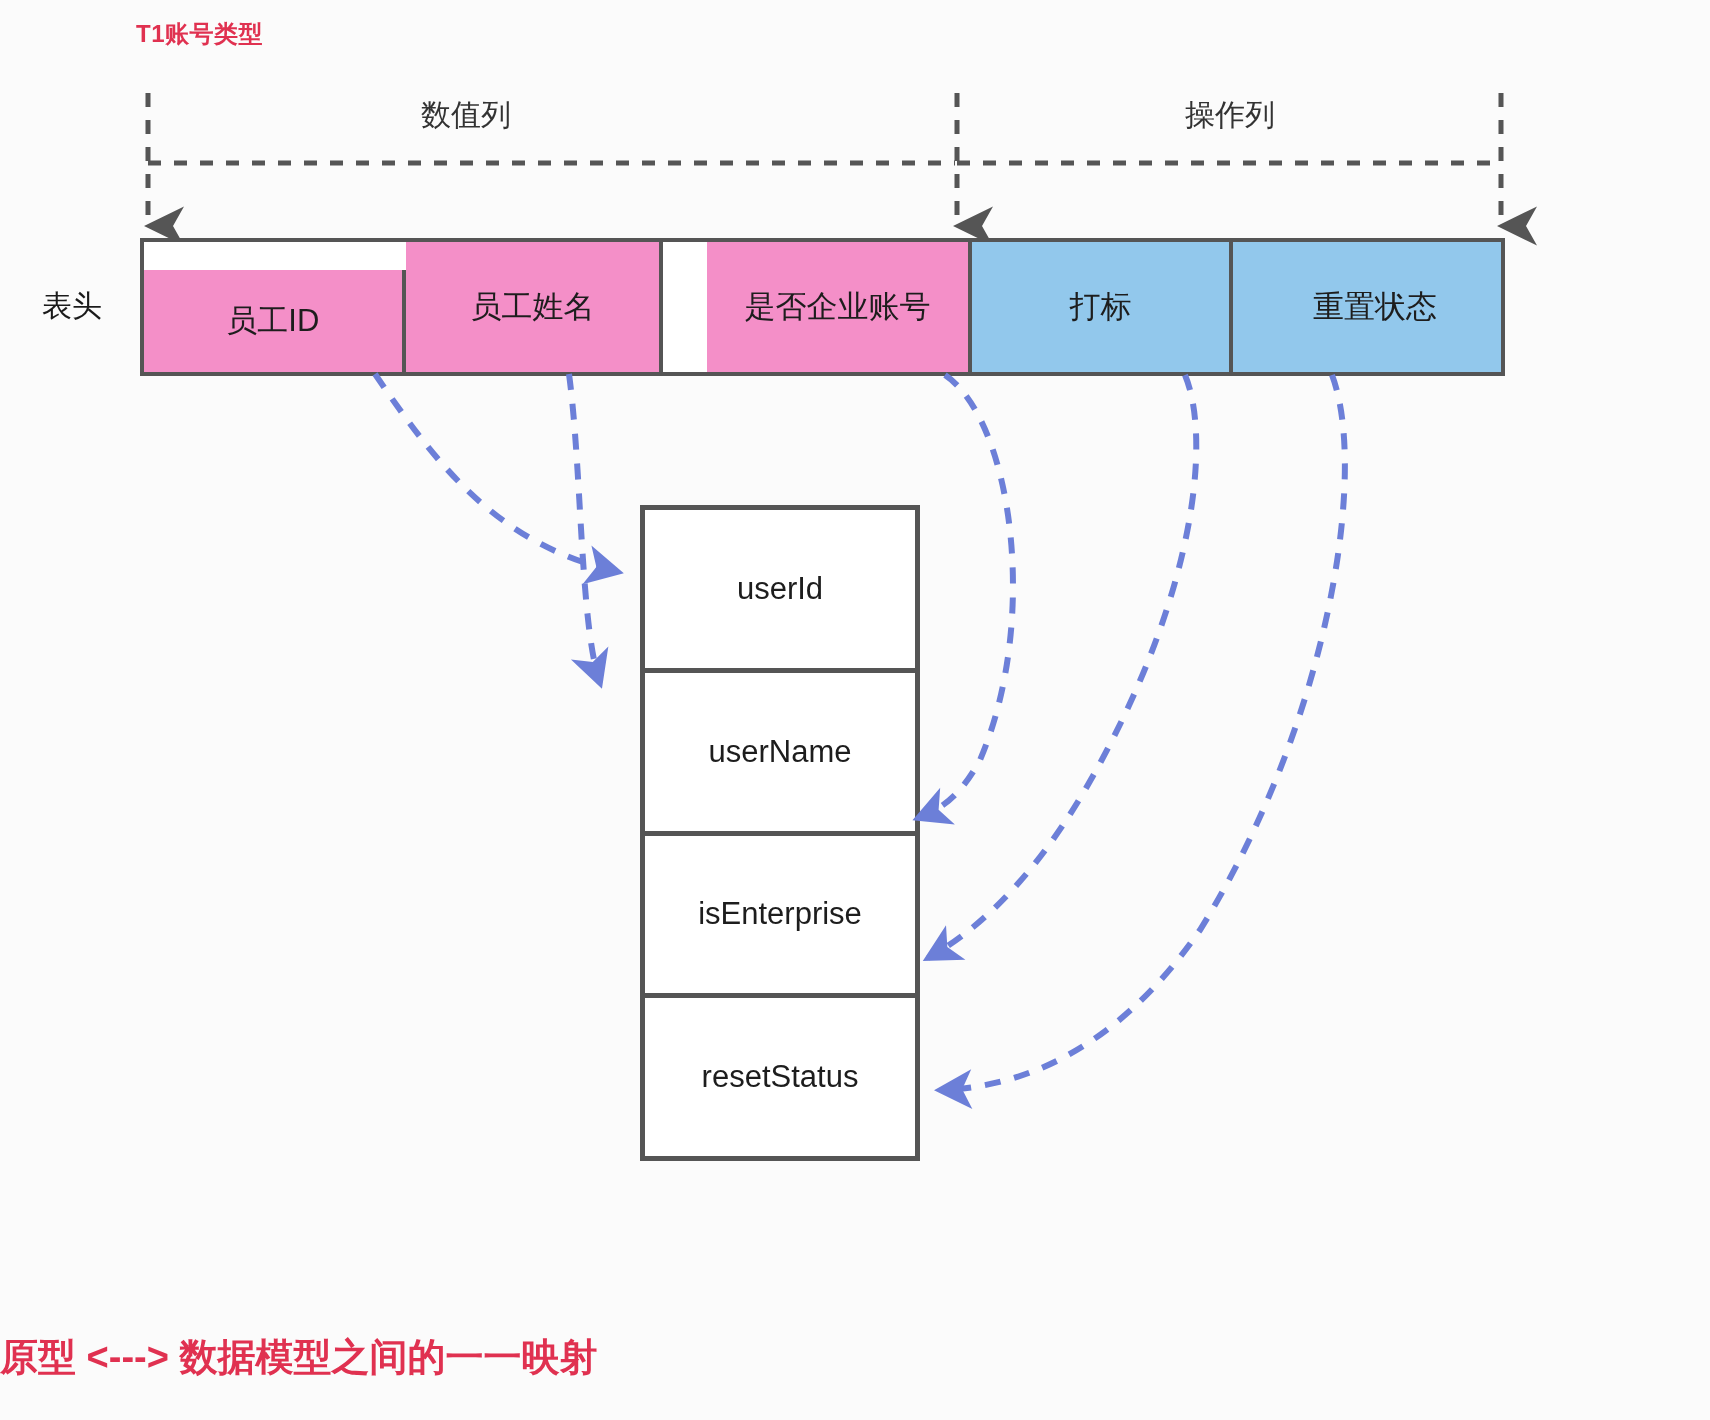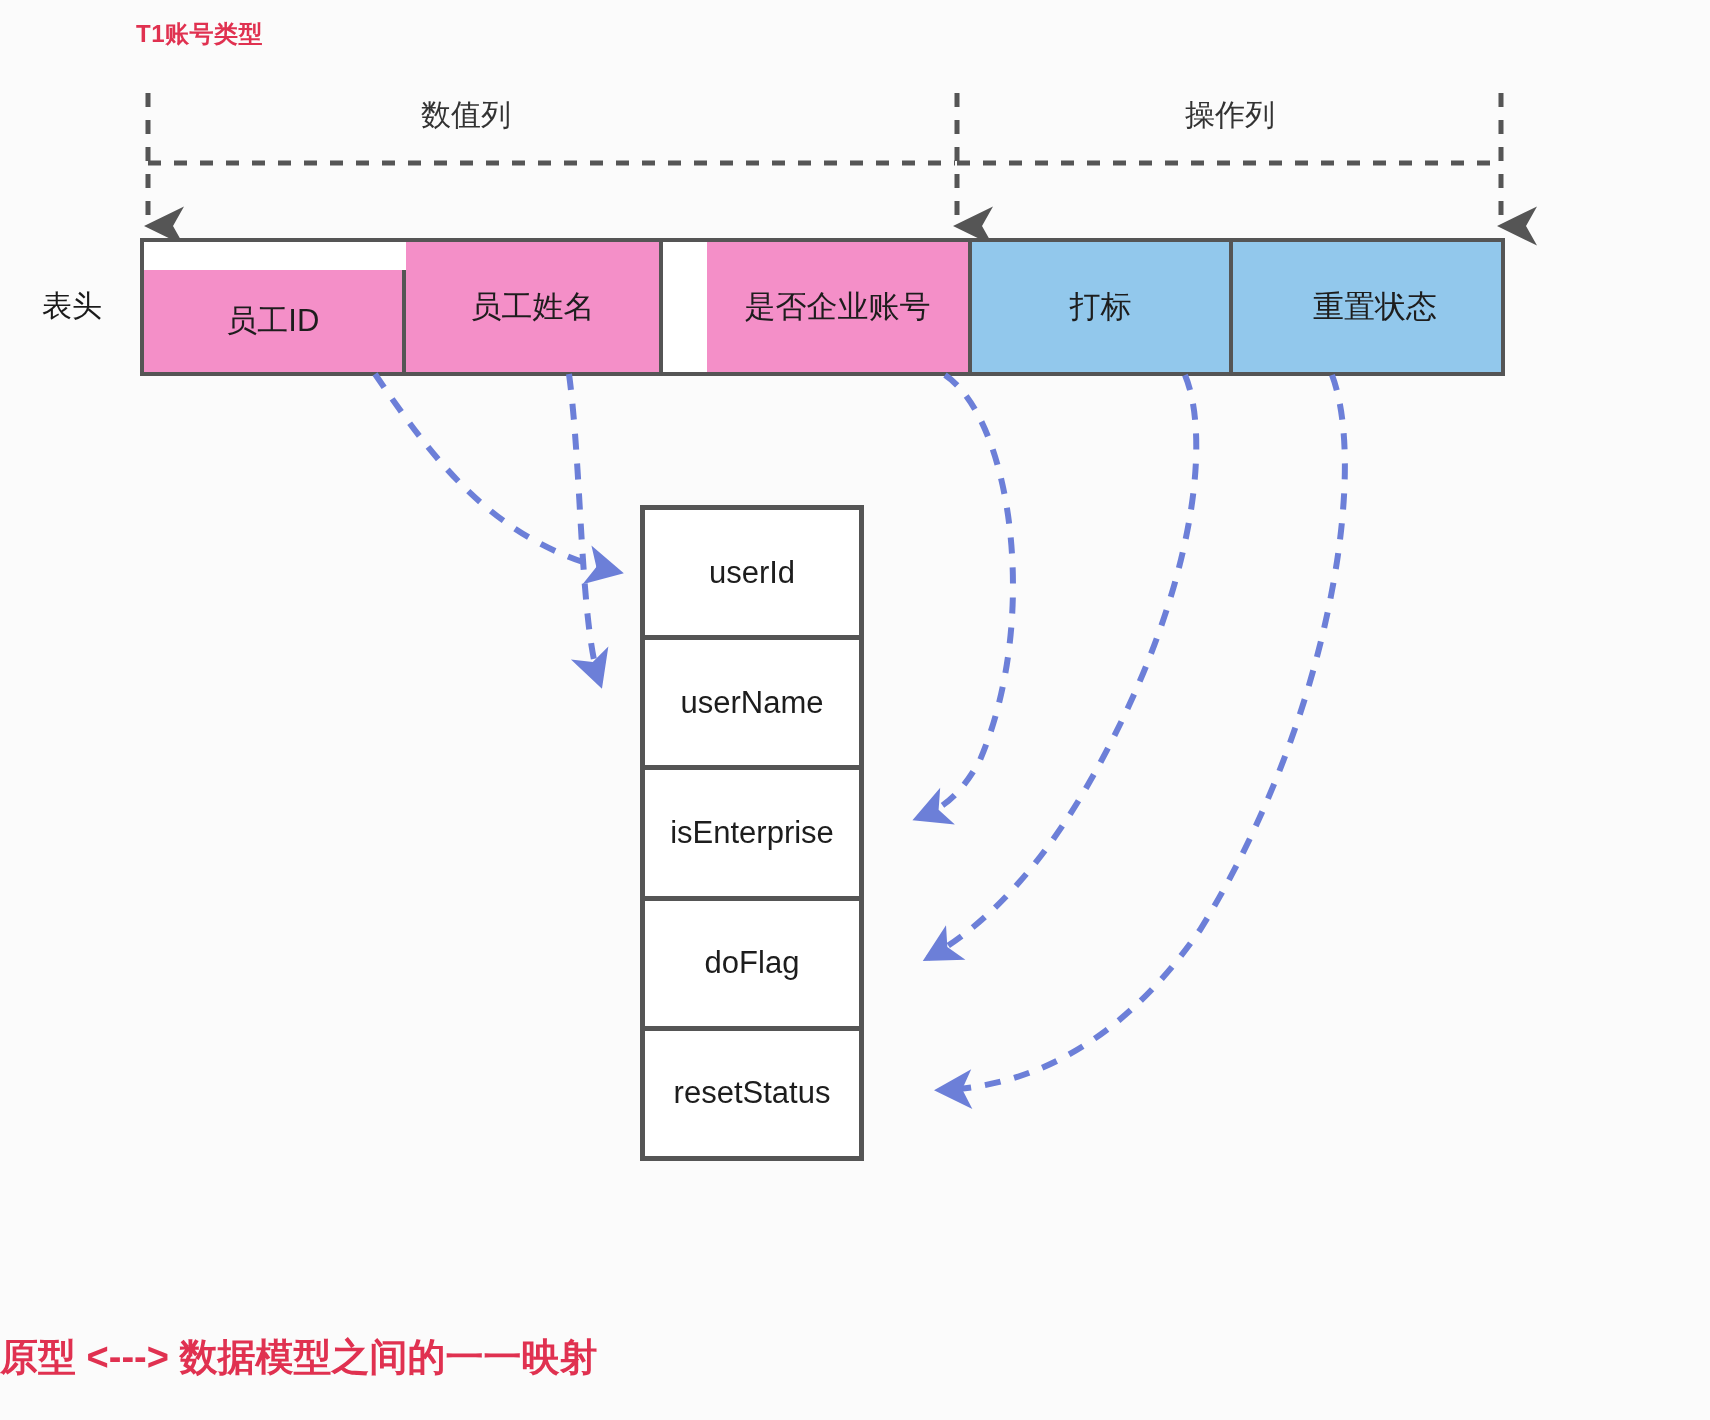--- a/index.html
+++ b/index.html
@@ -83,21 +83,21 @@
   }
   .hcell:last-child { border-right: none; }
   .hcell.pink { background: #F48FC8; }
   .hcell.blue { background: #92C8EC; }
 
   
   #model-table {
     position: absolute;
     left: 640px;
     top: 505px;
-    width: 224px;
+    width: 280px;
     height: 656px;
     box-sizing: border-box;
     border: 5px solid #555555;
     background: #ffffff;
     display: flex;
     flex-direction: column;
   }
   .mrow {
     flex: 1 1 0;
     box-sizing: border-box;
@@ -157,21 +157,20 @@
     <div class="hcell pink" style="width:268px;">员工姓名</div>
     <div class="hcell pink" style="width:275px;margin-left:44px;">是否企业账号</div>
     <div class="hcell blue" style="width:272px;">打标</div>
     <div class="hcell blue" style="width:278px;padding-left:16px;">重置状态</div>
   </div>
 
   <div id="model-table">
     <div class="mrow">userId</div>
     <div class="mrow">userName</div>
     <div class="mrow">isEnterprise</div>
-    <div class="mrow">doFlag</div>
     <div class="mrow">resetStatus</div>
   </div>
 
   <svg class="svg-layer" viewBox="0 0 1710 1420">
     <defs>
       <marker id="bluehead" markerWidth="7" markerHeight="7" refX="5.6" refY="3.5" orient="auto" markerUnits="strokeWidth">
         <path d="M0.3,0.2 L6.6,3.5 L0.3,6.8 L1.9,3.5 Z" fill="#6C7FD8"></path>
       </marker>
     </defs>
 

